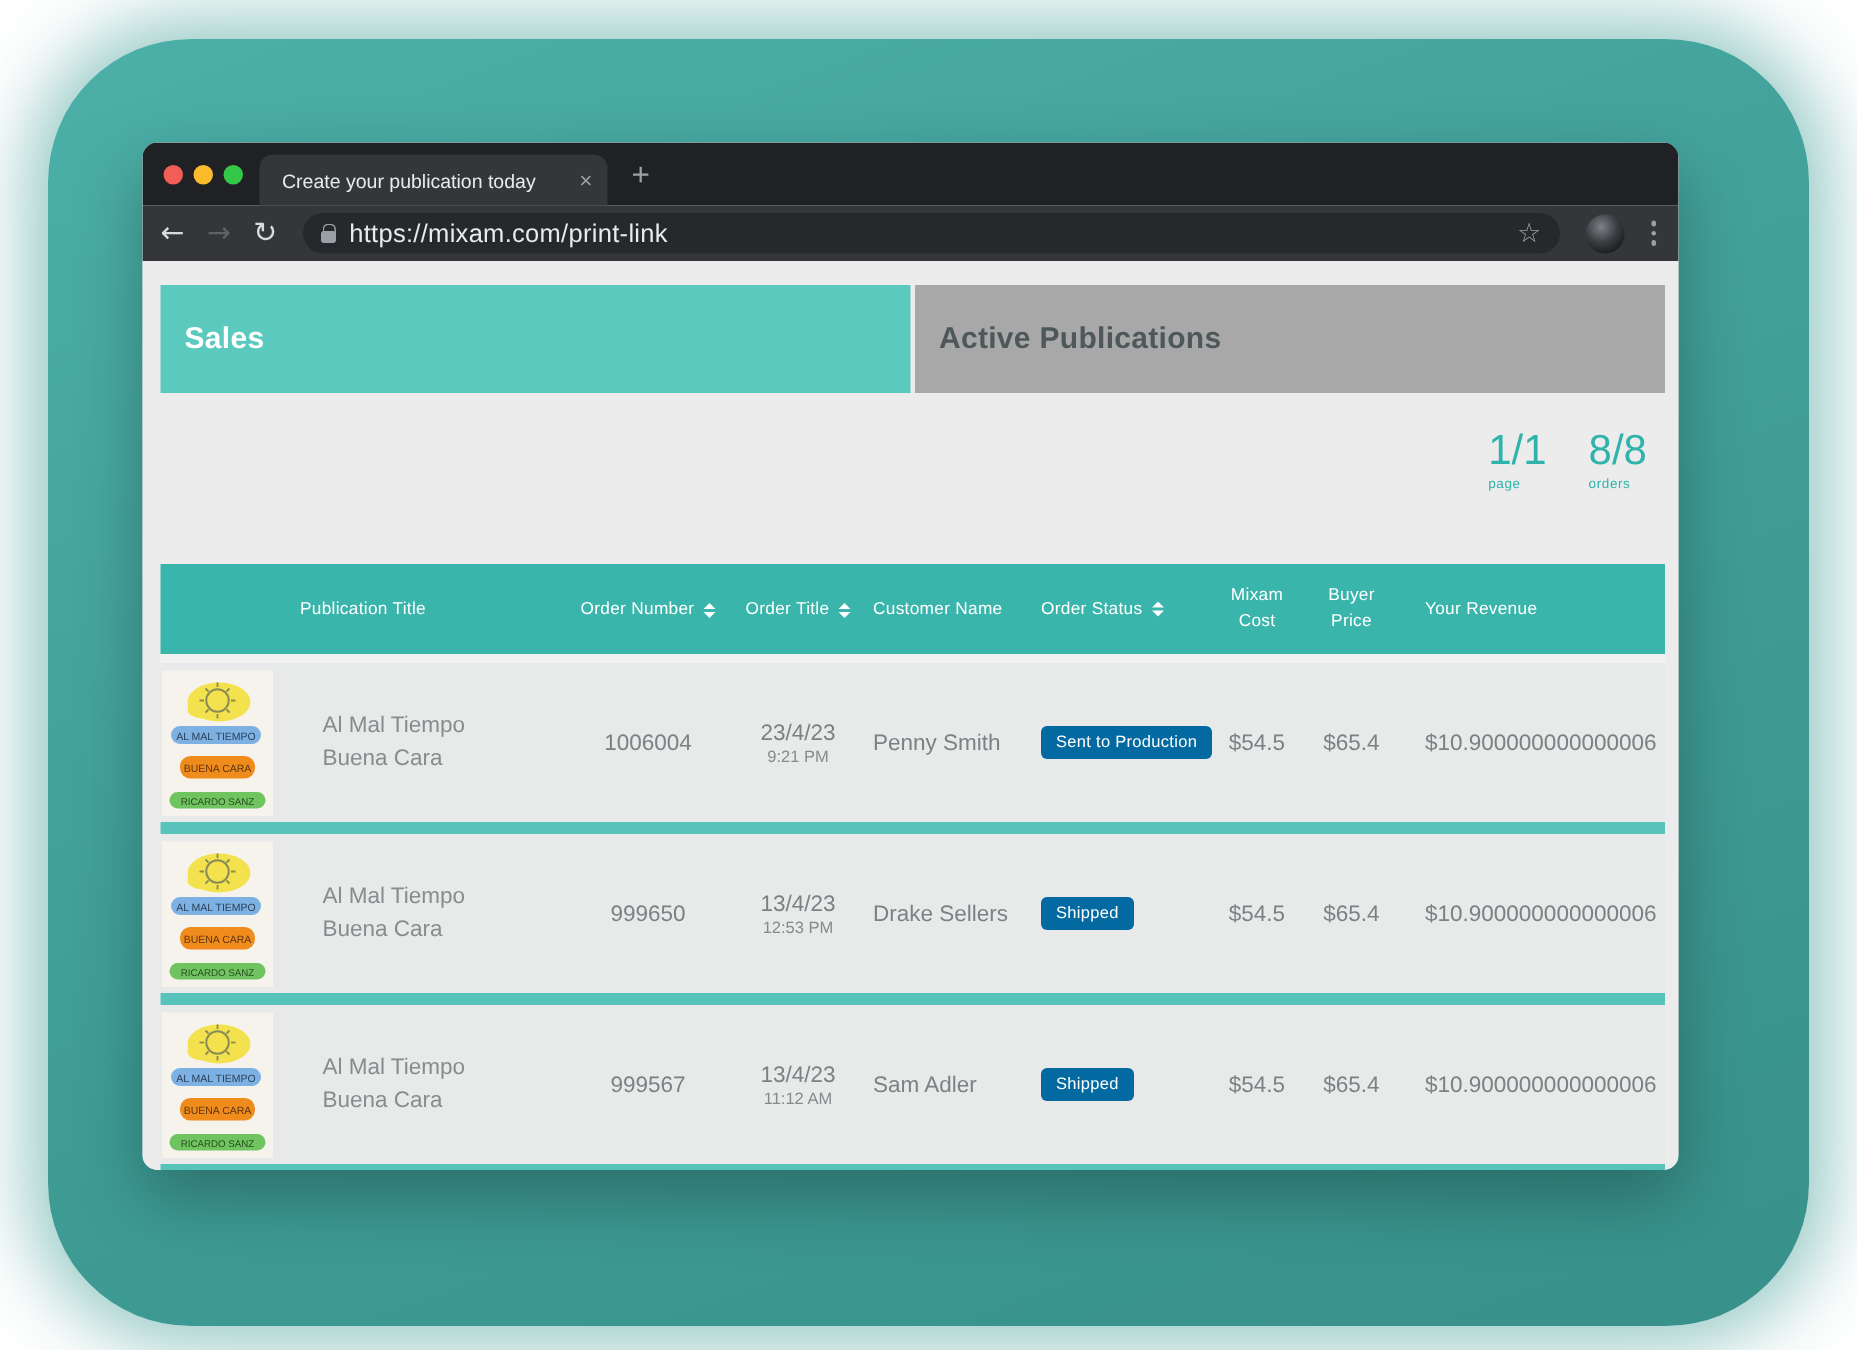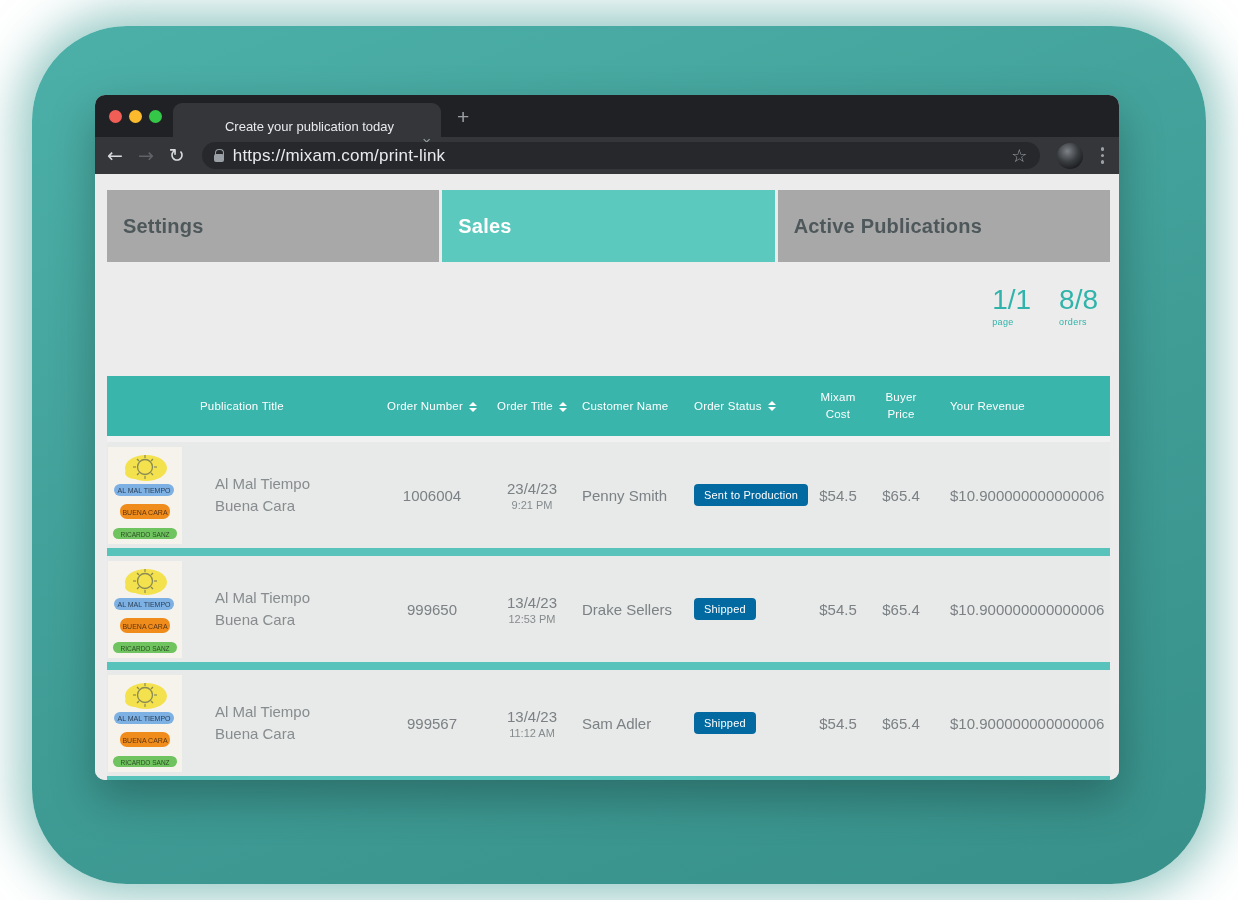--- a/index.html
+++ b/index.html
@@ -33,25 +33,25 @@
   .tabstrip {
     height: 42px; background: #202124;
     display: flex; align-items: flex-end;
   }
   .lights { display: flex; gap: 7px; align-self: center; padding: 0 11px 0 14px; }
   .light { width: 13px; height: 13px; border-radius: 50%; }
   .light.red { background: #f15e56; }
   .light.yellow { background: #fbbb2c; }
   .light.green { background: #34c748; }
   .browser-tab {
-    width: 268px; height: 34px; background: #35363a;
+    width: 232px; height: 34px; background: #35363a;
     border-radius: 9px 9px 0 0;
     display: flex; align-items: center;
-    padding: 16px 10px 0 15px;
-    color: #e8eaed; font-size: 13px; flex-direction: column;
+    padding: 0 10px 0 15px;
+    color: #e8eaed; font-size: 13px;
   }
   .tab-close { margin-left: auto; color: #9aa0a6; font-size: 15px; line-height: 1; }
   .newtab-btn { color: #9aa0a6; font-size: 21px; align-self: center; margin-left: 16px; line-height: 1; }
 
   
   .toolbar {
     height: 37px; background: #35363a;
     display: flex; align-items: center;
     padding: 0 12px; gap: 15px;
   }
@@ -175,23 +175,20 @@
     <span class="menu-dots">
         <i></i>
         <i></i>
         <i></i>
       </span>
   </div>
 
   <div class="content">
 
     <div class="nav-tabs">
-      <div class="nav-tab">
-        <span>Settings</span>
-      </div>
       <div class="nav-tab active">
         <span>Sales</span>
       </div>
       <div class="nav-tab">
         <span>Active Publications</span>
       </div>
     </div>
 
     <div class="pagination">
       <div class="pag-item">

